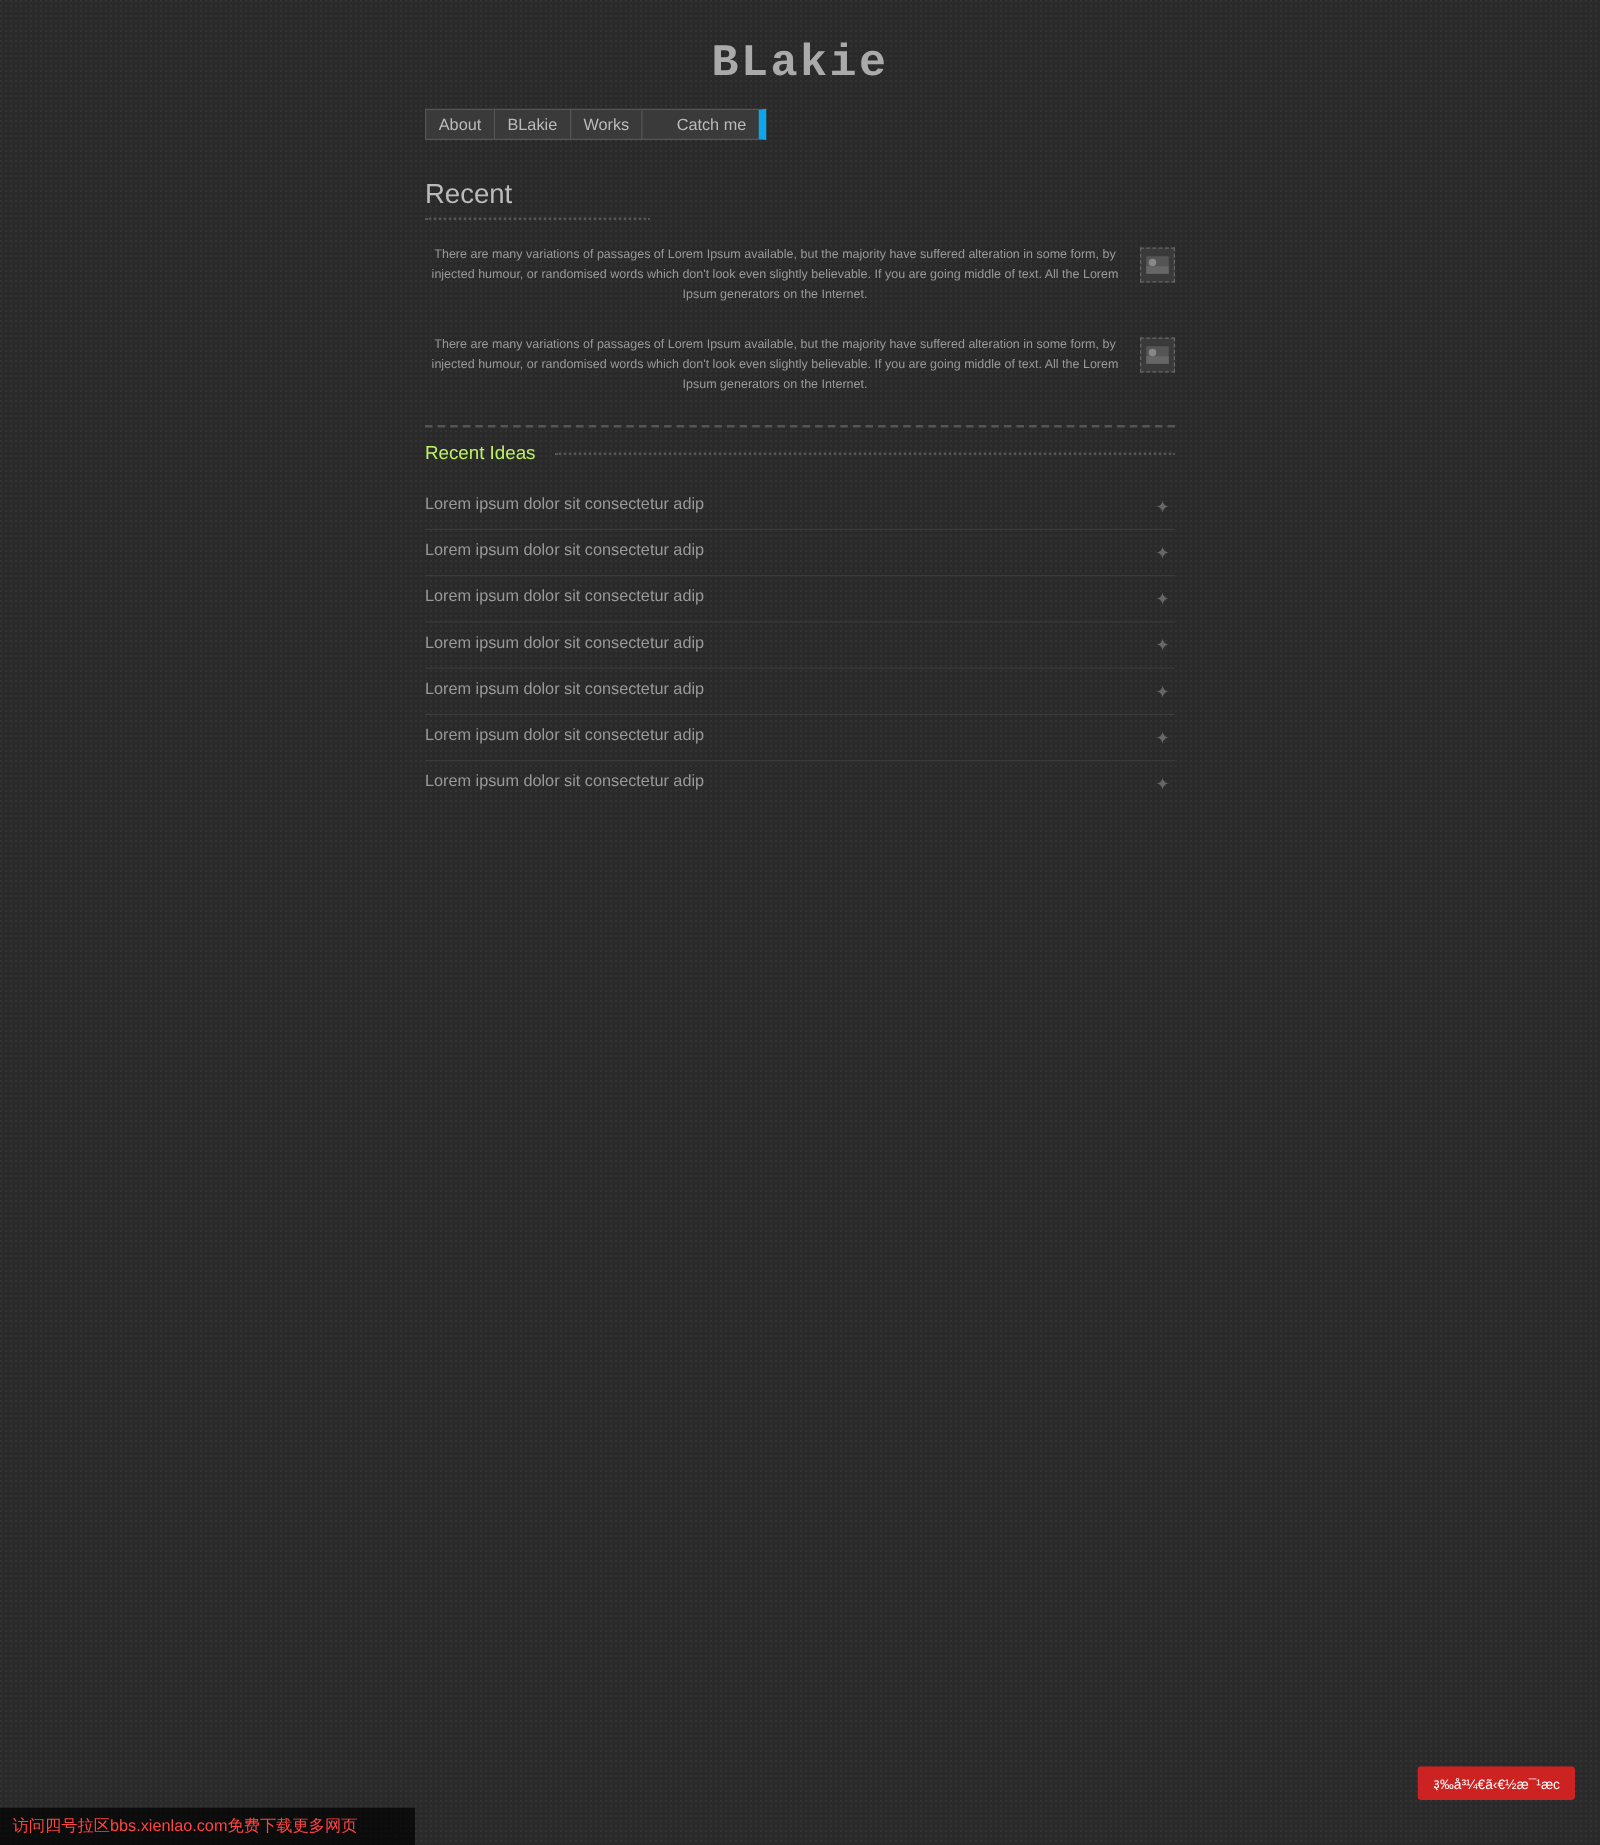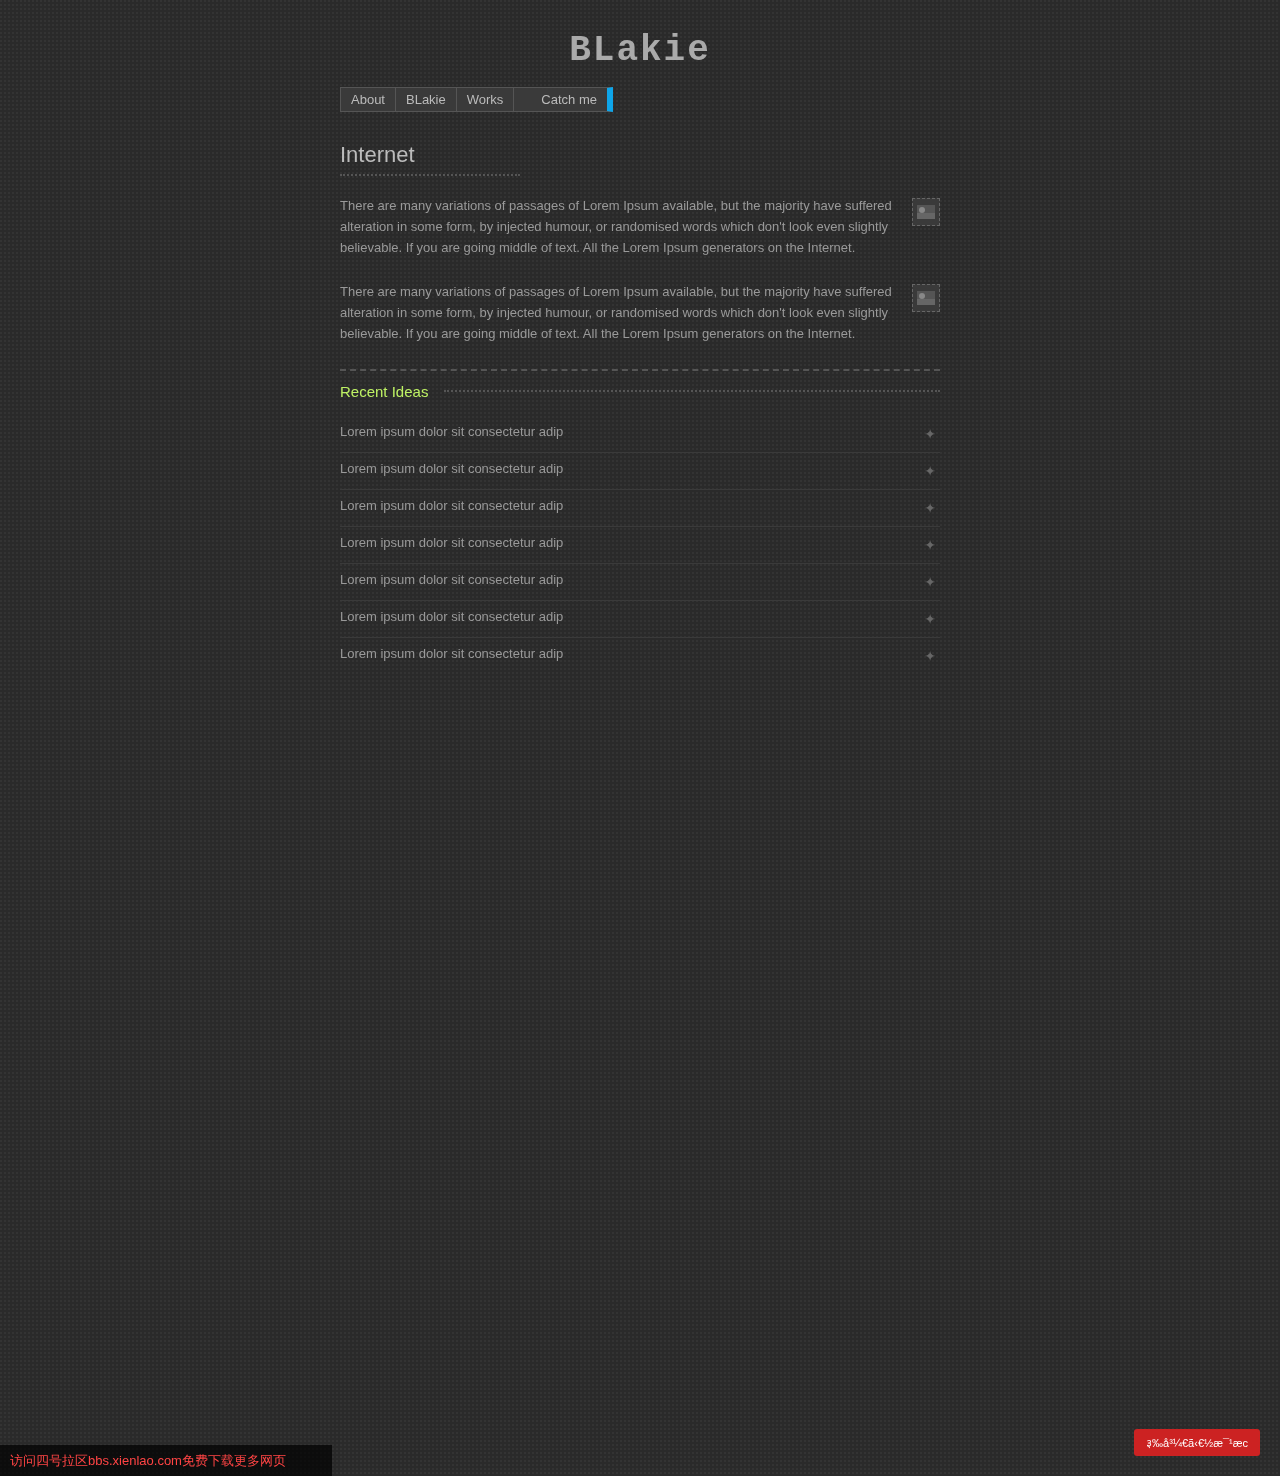--- a/index.html
+++ b/index.html
@@ -71,24 +71,25 @@
     }
 
     .content-block {
       display: flex;
       gap: 12px;
       margin-bottom: 24px;
       align-items: flex-start;
     }
 
     .content-text {
-      font-size: 13px;
+      font-size: 10px;
       color: #999;
       line-height: 1.6;
       flex: 1;
+      text-align: center;
     }
 
     .thumbnail {
       width: 28px;
       height: 28px;
       border: 1px dashed #666;
       flex-shrink: 0;
       display: flex;
       align-items: center;
       justify-content: center;
@@ -175,21 +176,21 @@
       height: 20px;
       display: flex;
       align-items: center;
       justify-content: center;
       color: #666;
       font-size: 14px;
     }
 
     .bottom-badge {
       position: fixed;
-      bottom: 20px;
+      bottom: 36px;
       right: 20px;
       background: #cc2222;
       color: #fff;
       font-size: 11px;
       padding: 6px 12px;
       border-radius: 3px;
       font-family: Arial, sans-serif;
     }
 
     .bottom-link {
@@ -218,21 +219,21 @@
 <div class="main-wrapper">
   <div class="site-title">BLakie</div>
 
   <nav>
     <a href="#">About</a>
     <a href="#">BLakie</a>
     <a href="#">Works</a>
     <a href="#">Catch me</a>
   </nav>
 
-  <h1 class="page-heading">Internet</h1>
+  <h1 class="page-heading">Recent</h1>
   <hr class="dotted-divider">
 
   <div class="content-block">
     <p class="content-text">There are many variations of passages of Lorem Ipsum available, but the majority have suffered alteration in some form, by injected humour, or randomised words which don't look even slightly believable. If you are going middle of text. All the Lorem Ipsum generators on the Internet.</p>
     <div class="thumbnail">
       <div class="thumbnail-inner"></div>
     </div>
   </div>
 
   <div class="content-block">

